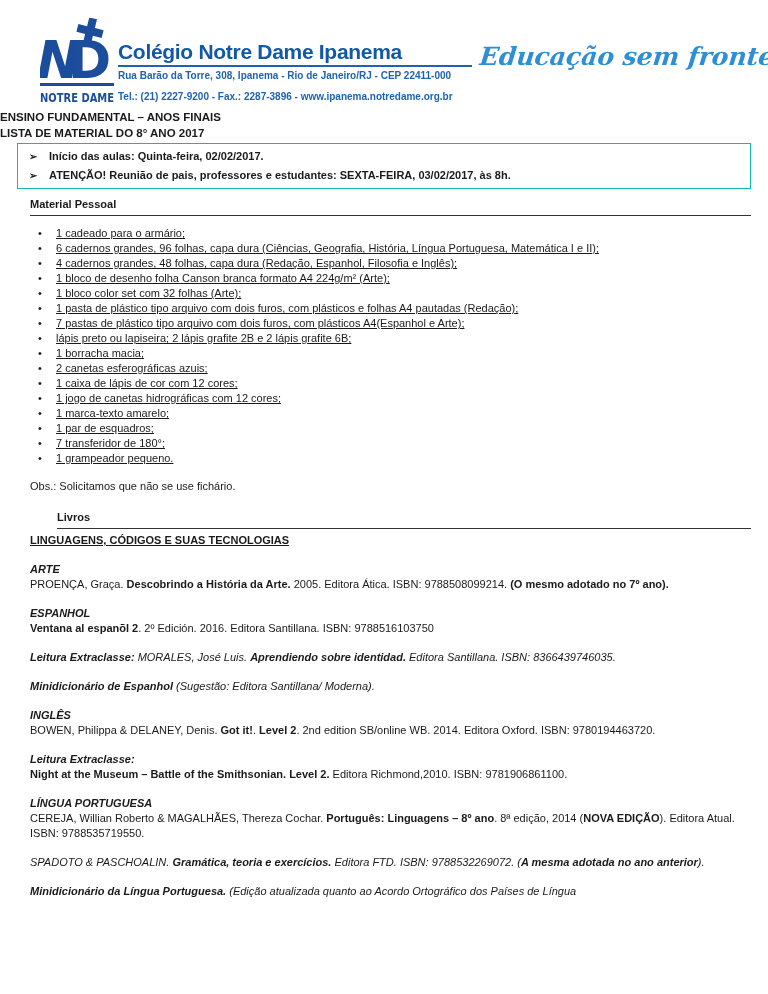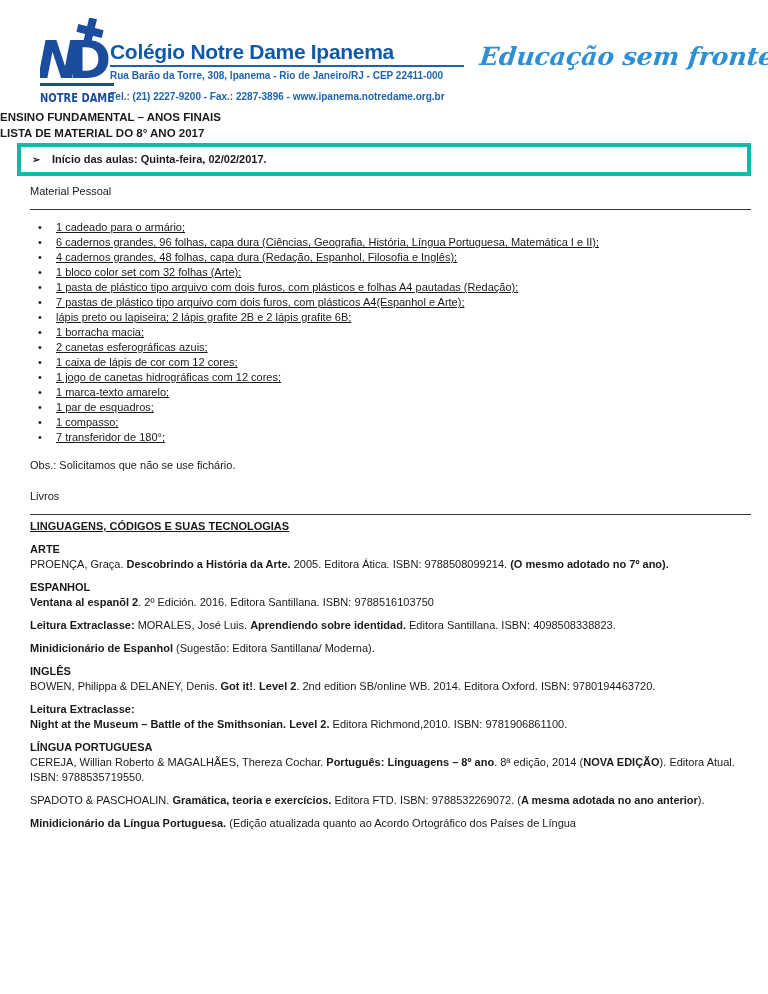--- a/index.html
+++ b/index.html
@@ -6,70 +6,70 @@
   html,body { background:#ffffff; }
   body {
     width:768px; height:994px; position:relative; overflow:hidden;
     font-family:"Liberation Sans", sans-serif; color:#1a1a1a;
   }
   .page { position:absolute; inset:0; }
 
   
   .header { position:relative; height:110px; padding-top:19px; }
   .logo { position:absolute; left:40px; top:18px; width:74px; height:90px; }
-  .brand { position:absolute; left:110px; top:40px; }
+  .brand { position:absolute; left:118px; top:40px; }
   .school-name { font-size:21px; font-weight:bold; color:#1158a8; letter-spacing:-0.3px; white-space:nowrap; }
   .brand-line { height:2px; background:#1e63b0; width:354px; margin-top:1px; }
   .addr { font-size:10px; font-weight:bold; color:#1e63b0; line-height:12.5px; margin-top:3px; white-space:nowrap; }
   .slogan {
     position:absolute; left:480px; top:42px; white-space:nowrap;
     font-family:"DejaVu Serif", serif; font-style:italic; font-weight:bold;
     font-size:25px; color:#2f8fd4; transform:skewX(-6deg);
   }
 
   
   .doc-title { text-align:left; font-weight:bold; font-size:11.5px; line-height:15.5px; }
 
   
   .content { padding:0 17px 0 30px; }
 
   .notice-box {
-    border:4px solid #14b8a6; margin-left:-13px; margin-top:2px;
+    border:1px solid #14b8a6; margin-left:-13px; margin-top:2px;
     padding:3px 10px 3px 11px;
   }
   .notice-row { font-weight:bold; font-size:11px; line-height:19px; }
   .notice-bullet { display:inline-block; width:20px; font-size:10px; }
 
   .ruled-heading {
-    font-weight:normal; font-size:11px; line-height:13px;
-    border-bottom:1px solid #333; padding-bottom:11px;
+    font-weight:bold; font-size:11px; line-height:13px;
+    border-bottom:1px solid #333; padding-bottom:4px;
   }
   .mt-9 { margin-top:9px; }
 
   .material-list { list-style:none; margin-top:10px; }
   .material-list li {
     position:relative; font-size:11px; line-height:15px; padding-left:26px;text-decoration:underline;
   }
   .material-list li::before {
     content:"\2022"; position:absolute; left:8px; top:0; font-size:11px;
   }
 
   .obs-note { margin-top:13px; font-size:11px; line-height:15px; }
 
-  .livros-heading { margin-top:17px; }
+  .livros-heading { margin-top:17px;margin-left:27px; }
   .area-heading {
     margin-top:4px; font-weight:bold; font-size:11px; line-height:15px;
     text-decoration:underline; display:inline-block;
   }
 
   .books { margin-top:0; }
   .book-subject { font-weight:bold; font-size:11px; line-height:15px; }
   .book-line { font-size:11px; line-height:15px; }
   .book-line .b { font-weight:bold; }
-  .gap { margin-top:8px; }
+  .gap { margin-top:14px;font-style:italic; }
 </style>
 </head>
 <body>
 
 <div class="page">
 
   <div class="header">
     <svg class="logo" viewBox="0 0 74 90" xmlns="http://www.w3.org/2000/svg">
       <g fill="#1c4d9c">
         <path transform="rotate(14 50 13)" d="M46 0 h8 v9 h9 v8 h-9 v11 h-8 v-11 h-9 v-8 h9 z"></path>
@@ -91,57 +91,59 @@
   <div class="doc-title">
     <div>ENSINO FUNDAMENTAL – ANOS FINAIS</div>
     <div>LISTA DE MATERIAL DO 8° ANO 2017</div>
   </div>
 
   <div class="content">
 
     <div class="notice-box">
       <div>
           <div class="notice-row"><span class="notice-bullet">➢</span><span>Início das aulas: Quinta-feira, 02/02/2017.</span></div>
+          <div class="notice-row"><span class="notice-bullet">➢</span><span>ATENÇÃO! Reunião de pais, professores e estudantes: SEXTA-FEIRA, 03/02/2017, às 8h.</span></div>
         </div>
     </div>
 
     <div class="ruled-heading mt-9">Material Pessoal</div>
 
     <ul class="material-list">
         <li>1 cadeado para o armário;</li>
         <li>6 cadernos grandes, 96 folhas, capa dura (Ciências, Geografia, História, Língua Portuguesa, Matemática I e II);</li>
         <li>4 cadernos grandes, 48 folhas, capa dura (Redação, Espanhol, Filosofia e Inglês);</li>
+        <li>1 bloco de desenho folha Canson branca formato A4 224g/m² (Arte);</li>
         <li>1 bloco color set com 32 folhas (Arte);</li>
         <li>1 pasta de plástico tipo arquivo com dois furos, com plásticos e folhas A4 pautadas (Redação);</li>
         <li>7 pastas de plástico tipo arquivo com dois furos, com plásticos A4(Espanhol e Arte);</li>
         <li>lápis preto ou lapiseira; 2 lápis grafite 2B e 2 lápis grafite 6B;</li>
         <li>1 borracha macia;</li>
         <li>2 canetas esferográficas azuis;</li>
         <li>1 caixa de lápis de cor com 12 cores;</li>
         <li>1 jogo de canetas hidrográficas com 12 cores;</li>
         <li>1 marca-texto amarelo;</li>
         <li>1 par de esquadros;</li>
-        <li>1 compasso;</li>
         <li>7 transferidor de 180°;</li>
+        <li>1 grampeador pequeno.</li>
       </ul>
 
     <div class="obs-note">Obs.: Solicitamos que não se use fichário.</div>
 
     <div class="ruled-heading livros-heading">Livros</div>
 
     <div>
       <span class="area-heading">LINGUAGENS, CÓDIGOS E SUAS TECNOLOGIAS</span>
     </div>
 
     <div class="books">
         <div class="book-subject gap">ARTE</div>
         <div class="book-line"><span>PROENÇA, Graça.  </span><span class="b">Descobrindo a História da Arte.</span><span> 2005. Editora Ática. ISBN: 9788508099214. </span><span class="b">(O mesmo adotado no 7º ano).</span></div>
         <div class="book-subject gap">ESPANHOL</div>
         <div class="book-line"><span class="b">Ventana al espanõl 2</span><span>. 2º Edición. 2016. Editora Santillana. ISBN: 9788516103750</span></div>
-        <div class="book-line gap"><span class="b">Leitura Extraclasse: </span><span>MORALES, José Luis. </span><span class="b">Aprendiendo sobre identidad. </span><span>Editora Santillana. ISBN: 4098508338823.</span></div>
+        <div class="book-line gap"><span class="b">Leitura Extraclasse: </span><span>MORALES, José Luis. </span><span class="b">Aprendiendo sobre identidad. </span><span>Editora Santillana. ISBN: 8366439746035.</span></div>
         <div class="book-line gap"><span class="b">Minidicionário de Espanhol </span><span>(Sugestão: Editora Santillana/ Moderna).</span></div>
         <div class="book-subject gap">INGLÊS</div>
         <div class="book-line"><span>BOWEN, Philippa &amp; DELANEY, Denis. </span><span class="b">Got it!</span><span>. </span><span class="b">Level 2</span><span>. 2nd edition SB/online WB. 2014. Editora Oxford. ISBN: 9780194463720.</span></div>
         <div class="book-line gap"><span class="b">Leitura Extraclasse:</span></div>
         <div class="book-line"><span class="b">Night at the Museum – Battle of the Smithsonian. Level 2.</span><span>  Editora Richmond,2010. ISBN: 9781906861100.</span></div>
         <div class="book-subject gap">LÍNGUA PORTUGUESA</div>
         <div class="book-line"><span>CEREJA, Willian Roberto &amp; MAGALHÃES, Thereza Cochar.  </span><span class="b">Português: Linguagens – 8º ano</span><span>. 8ª edição, 2014 (</span><span class="b">NOVA EDIÇÃO</span><span>). Editora Atual. ISBN: 9788535719550.</span></div>
         <div class="book-line gap"><span>SPADOTO &amp; PASCHOALIN.  </span><span class="b">Gramática, teoria e exercícios. </span><span>Editora FTD. ISBN: 9788532269072. (</span><span class="b">A mesma adotada no ano anterior</span><span>).</span></div>
         <div class="book-line gap"><span class="b">Minidicionário da Língua Portuguesa.  </span><span>(Edição atualizada quanto ao Acordo Ortográfico dos Países de Língua</span></div>
       </div>

